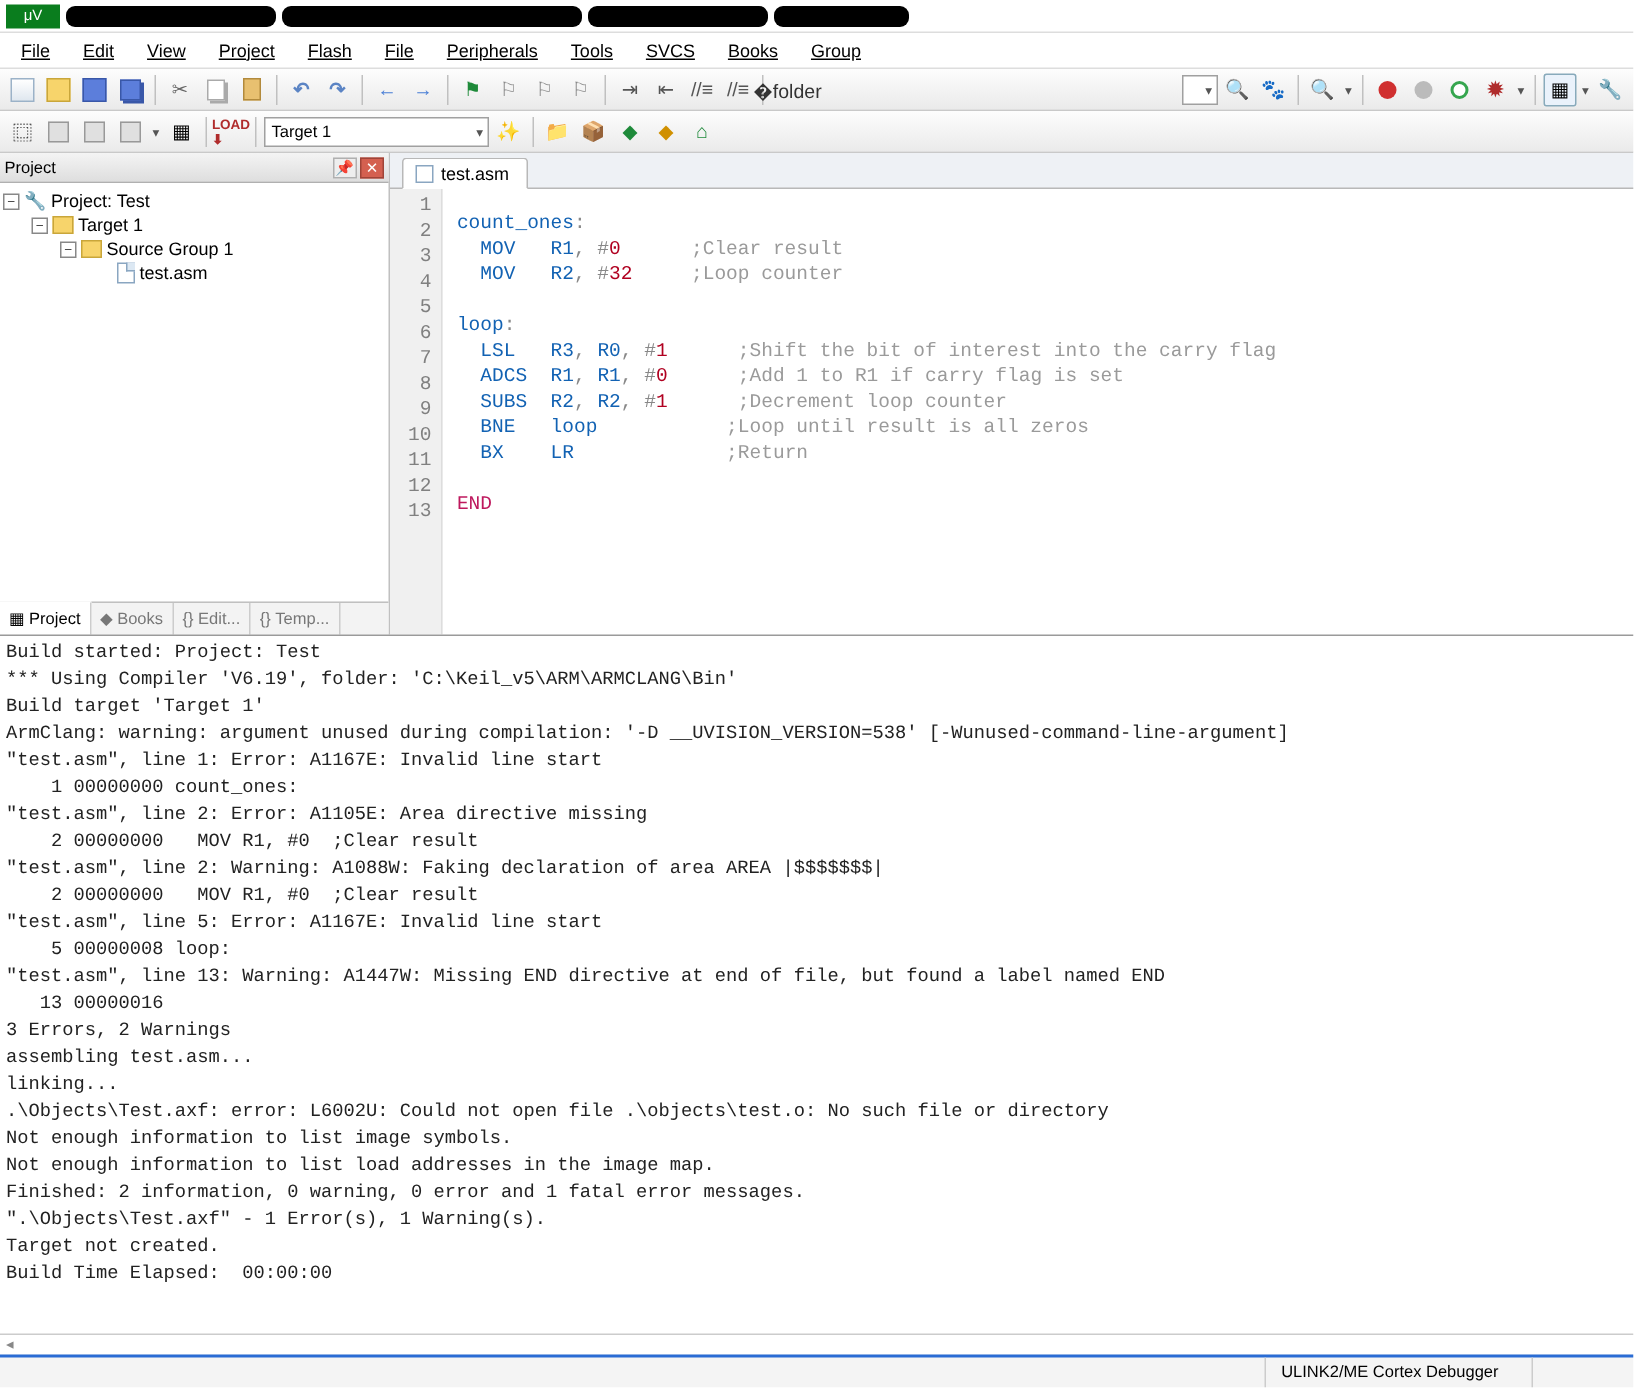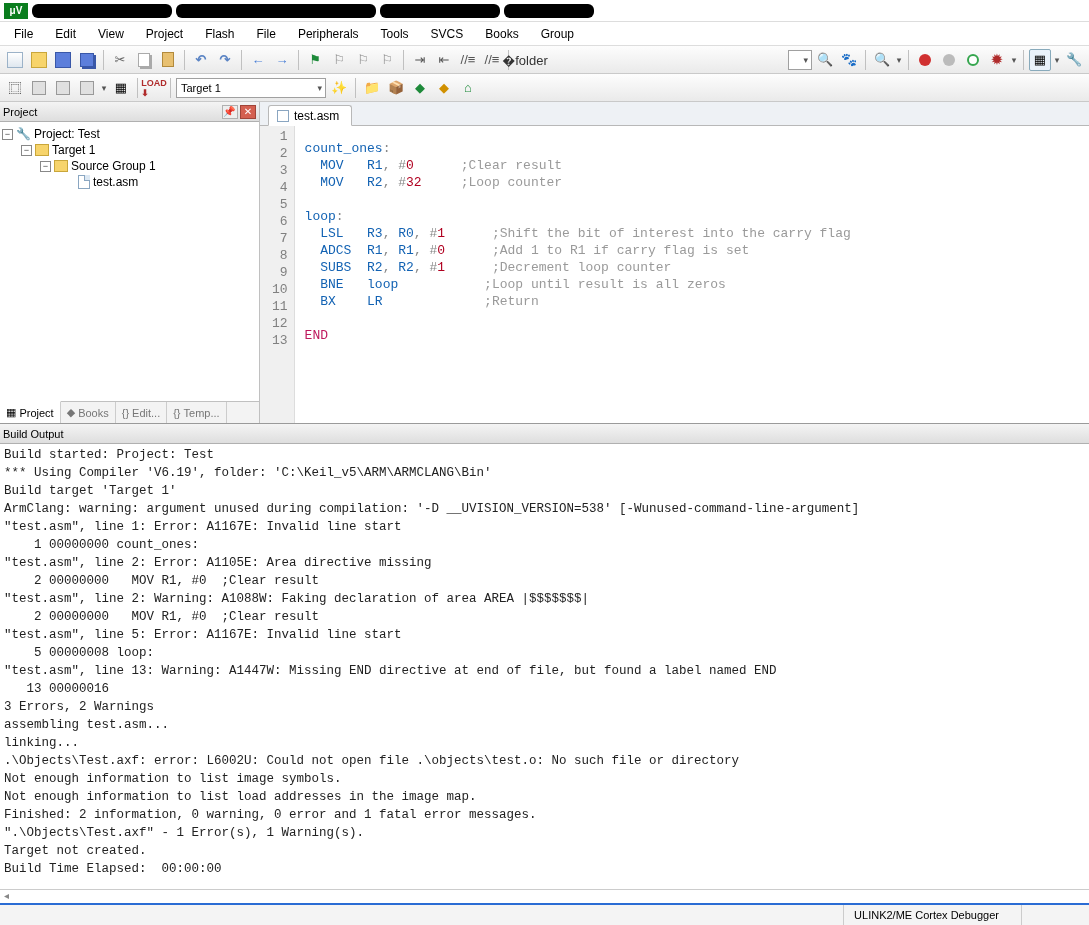--- a/index.html
+++ b/index.html
@@ -16,38 +16,38 @@
   .titlebar {
     height: 22px;
     background: #fff;
     border-bottom: 1px solid #ddd;
     display: flex;
     align-items: center;
     padding: 0 4px;
     gap: 4px;
   }
   .app-icon {
-    width: 24px; height: 16px;
+    width: 36px; height: 16px;
     background: #0a7d1e;
     color: #fff;
     font-size: 10px;
-    font-weight: bold;
+    font-weight: normal;
     display: flex; align-items:center; justify-content:center;
   }
   .redacted { height:14px; background:#000; border-radius:6px; }
   .menubar {
     height: 24px;
     display: flex;
     align-items: center;
     padding: 0 4px;
     gap: 2px;
     border-bottom: 1px solid #ddd;
     background:#fff;
   }
-  .menubar span { padding: 3px 10px; cursor:default; }
+  .menubar span { padding: 3px 10px; cursor:default;text-decoration:underline; }
   .toolbar {
     height: 28px;
     background: linear-gradient(#fdfdfd,#eaeaea);
     border-bottom: 1px solid #c9c9c9;
     display: flex;
     align-items: center;
     padding: 0 4px;
     gap: 2px;
   }
   .tb-btn {
@@ -461,23 +461,20 @@
           <div>11</div>
           <div>12</div>
           <div>13</div>
         </div>
       <div class="code" id="code"><div class="code-line"><span class="tok-label">count_ones</span>:</div><div class="code-line">  <span class="tok-op">MOV</span>   <span class="tok-reg">R1</span>, #<span class="tok-num">0</span>      <span class="tok-cmt">;Clear result</span></div><div class="code-line">  <span class="tok-op">MOV</span>   <span class="tok-reg">R2</span>, #<span class="tok-num">32</span>     <span class="tok-cmt">;Loop counter</span></div><div class="code-line">&nbsp;</div><div class="code-line"><span class="tok-label">loop</span>:</div><div class="code-line">  <span class="tok-op">LSL</span>   <span class="tok-reg">R3</span>, <span class="tok-reg">R0</span>, #<span class="tok-num">1</span>      <span class="tok-cmt">;Shift the bit of interest into the carry flag</span></div><div class="code-line">  <span class="tok-op">ADCS</span>  <span class="tok-reg">R1</span>, <span class="tok-reg">R1</span>, #<span class="tok-num">0</span>      <span class="tok-cmt">;Add 1 to R1 if carry flag is set</span></div><div class="code-line">  <span class="tok-op">SUBS</span>  <span class="tok-reg">R2</span>, <span class="tok-reg">R2</span>, #<span class="tok-num">1</span>      <span class="tok-cmt">;Decrement loop counter</span></div><div class="code-line">  <span class="tok-op">BNE</span>   <span class="tok-label">loop</span>           <span class="tok-cmt">;Loop until result is all zeros</span></div><div class="code-line">  <span class="tok-op">BX</span>    <span class="tok-reg">LR</span>             <span class="tok-cmt">;Return</span></div><div class="code-line">&nbsp;</div><div class="code-line"><span class="tok-kw">END</span></div><div class="code-line">&nbsp;</div></div>
     </div>
   </div>
 </div>
 
 <div class="build-panel">
-  <div class="panel-header">
-    <span>Build Output</span>
-  </div>
   <div class="build-body" id="build-body">Build started: Project: Test
 *** Using Compiler 'V6.19', folder: 'C:\Keil_v5\ARM\ARMCLANG\Bin'
 Build target 'Target 1'
 ArmClang: warning: argument unused during compilation: '-D __UVISION_VERSION=538' [-Wunused-command-line-argument]
 "test.asm", line 1: Error: A1167E: Invalid line start
     1 00000000 count_ones:
 "test.asm", line 2: Error: A1105E: Area directive missing
     2 00000000   MOV R1, #0  ;Clear result
 "test.asm", line 2: Warning: A1088W: Faking declaration of area AREA |$$$$$$$|
     2 00000000   MOV R1, #0  ;Clear result

